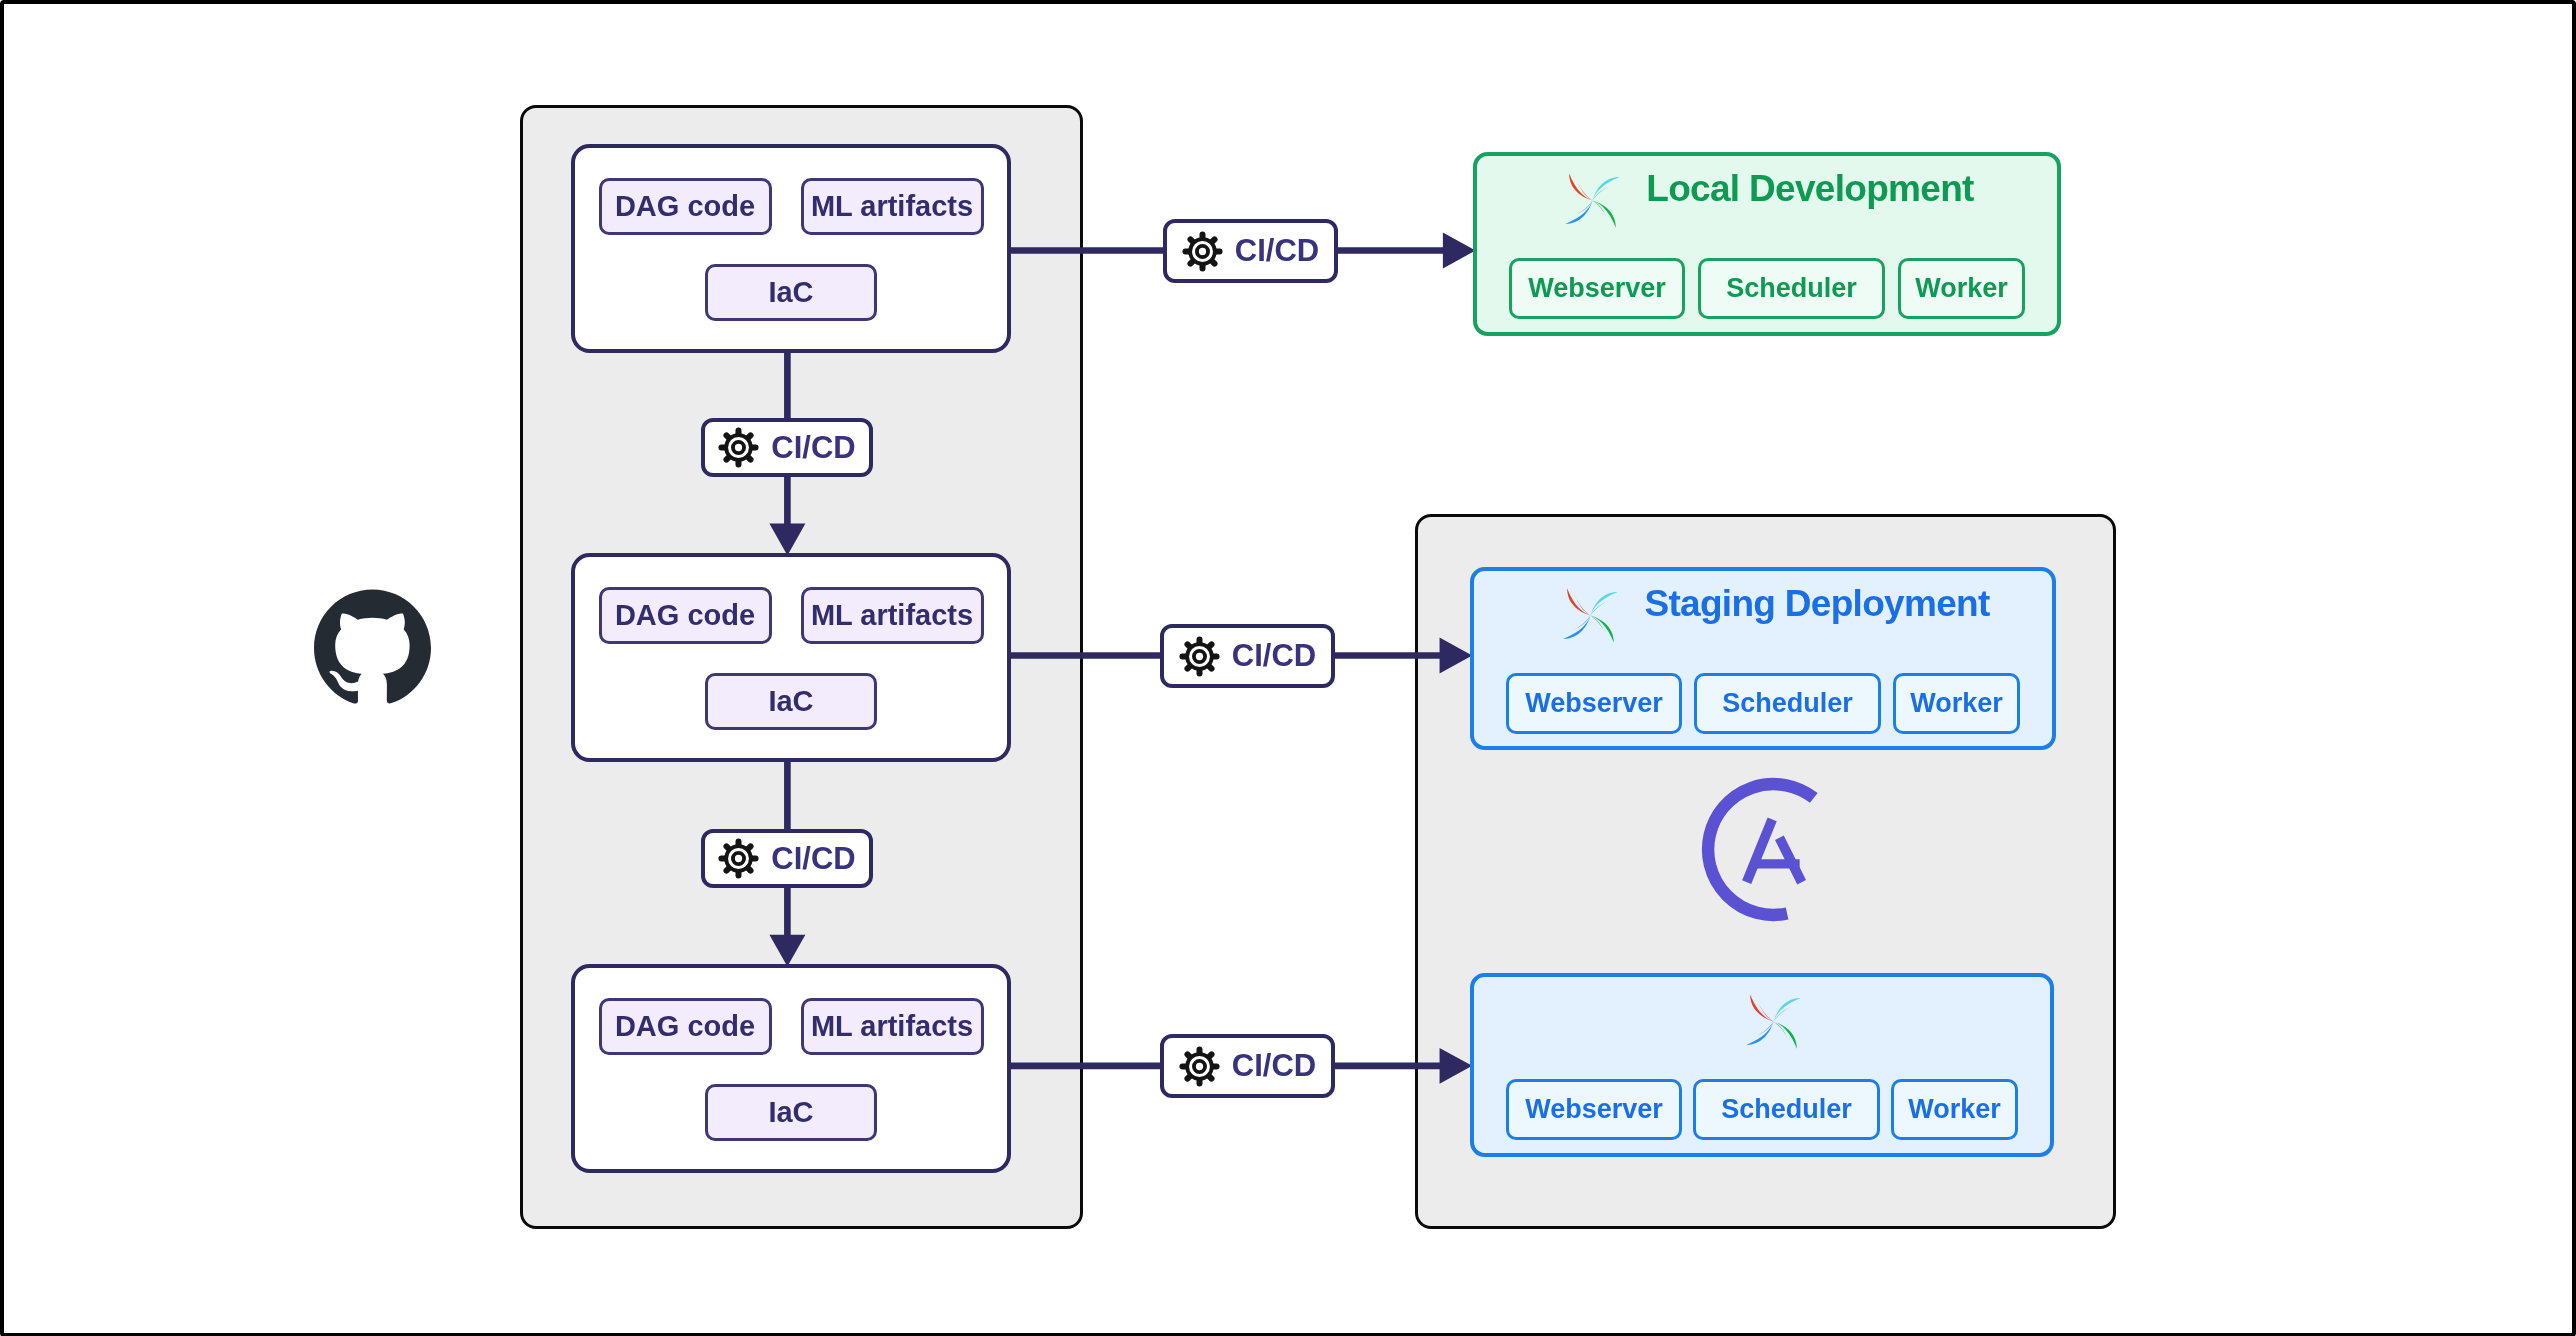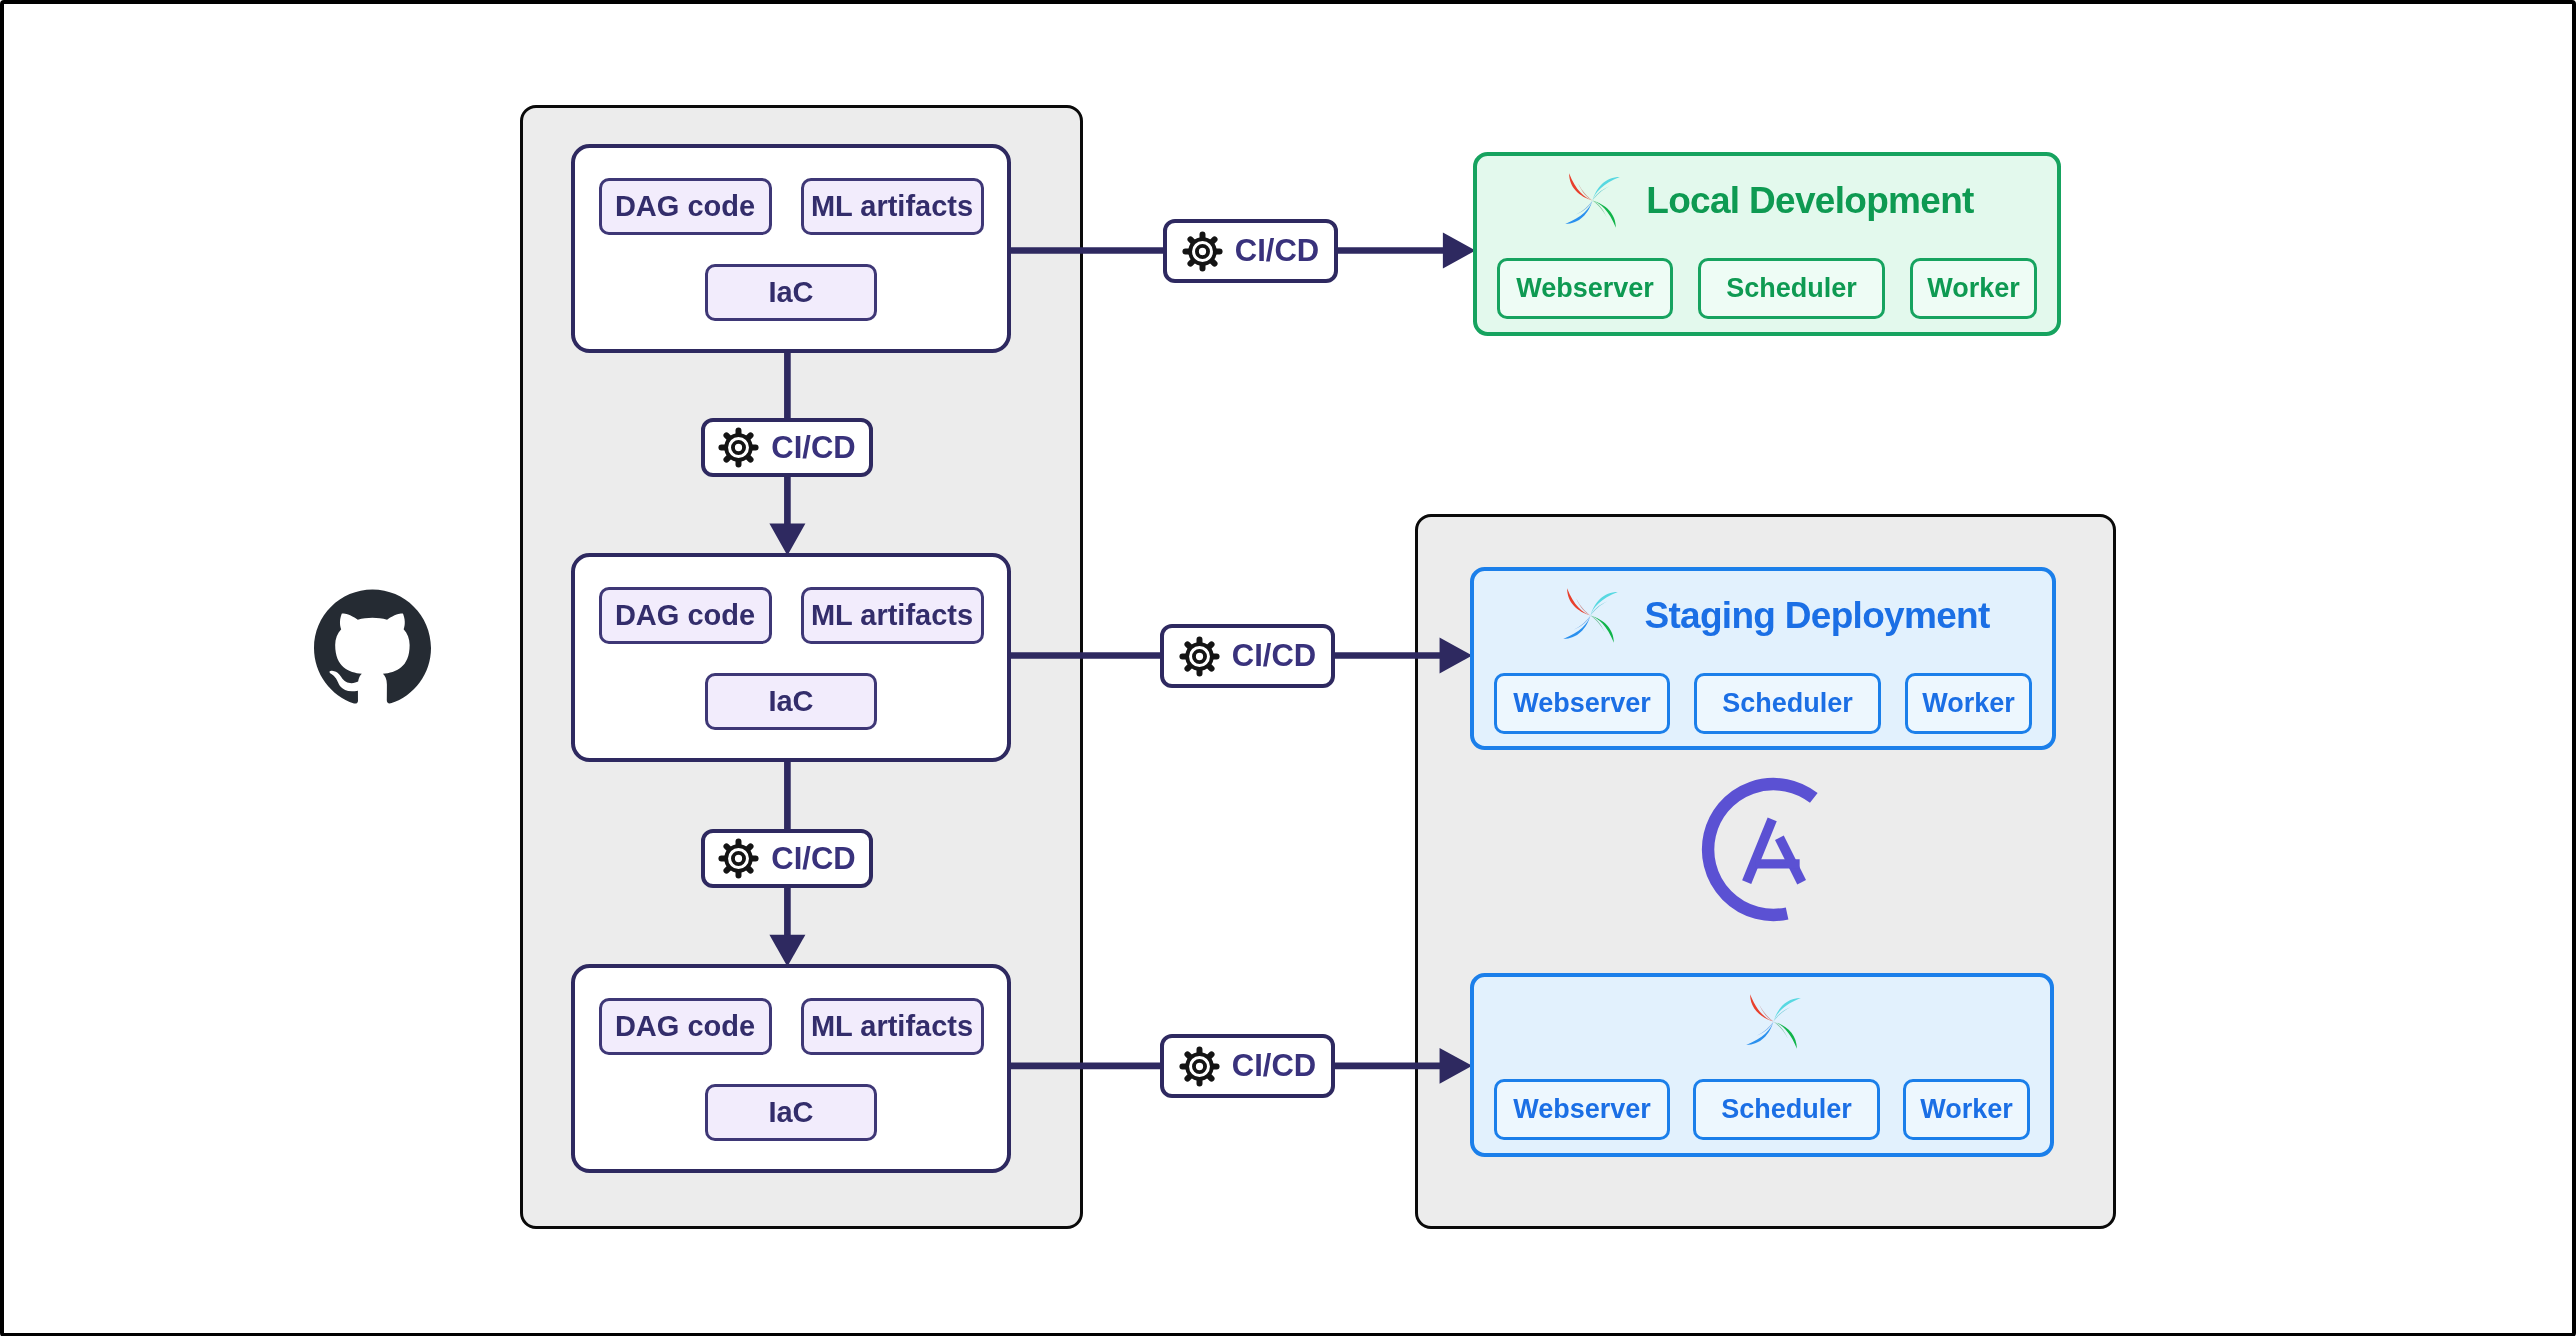--- a/index.html
+++ b/index.html
@@ -40,29 +40,29 @@
   .badge.right{width:175px;height:64px;}
   .gear{width:41px;height:41px;flex:0 0 auto;}
   
   .deploy{
     position:absolute;box-sizing:border-box;border-radius:14.7px;z-index:3;
     display:flex;flex-direction:column;
   }
   .deploy.green{background:#e3f9ed;border:4px solid #16a35f;}
   .deploy.blue{background:#e2f1fd;border:4px solid #1b7fea;}
   .deploy-title{
-    display:flex;align-items:center;justify-content:center;gap:21px;margin-top:12px;
+    display:flex;justify-content:center;gap:21px;margin-top:12px;
     font-size:37px;letter-spacing:-0.7px;
   }
   .deploy.green .deploy-title{color:#0e9a52;}
   .deploy.blue  .deploy-title{color:#1b6fe5;padding-left:22px;}
   .pinwheel{width:65px;height:65px;flex:0 0 auto;}
   .deploy-chips{
     display:flex;justify-content:space-between;align-items:center;
-    padding:0 20px;margin-top:25px;
+    padding:0 32px;margin-top:25px;
   }
   .dchip{
     box-sizing:border-box;height:61px;border-radius:10px;font-size:27px;
     display:flex;align-items:center;justify-content:center;
   }
   .deploy.green .dchip{background:#eefcf5;border:3.3px solid #16a35f;color:#0e9a52;}
   .deploy.blue  .dchip{background:#edf7fe;border:3.3px solid #1b7fea;color:#1b6fe5;}
   .dchip.w1{width:176px;}
   .dchip.w2{width:187px;}
   .dchip.w3{width:127px;}

